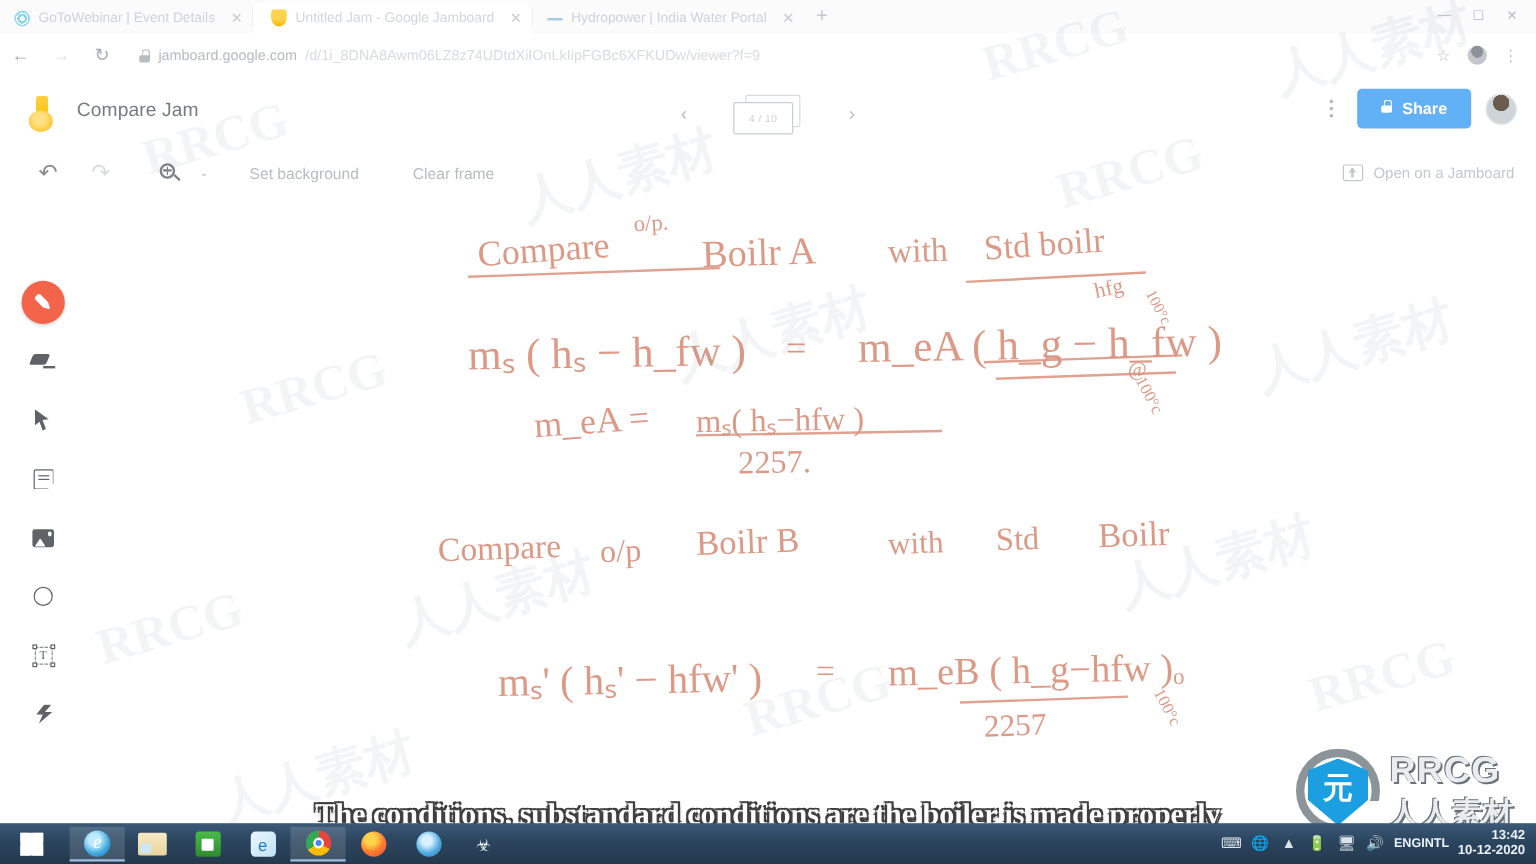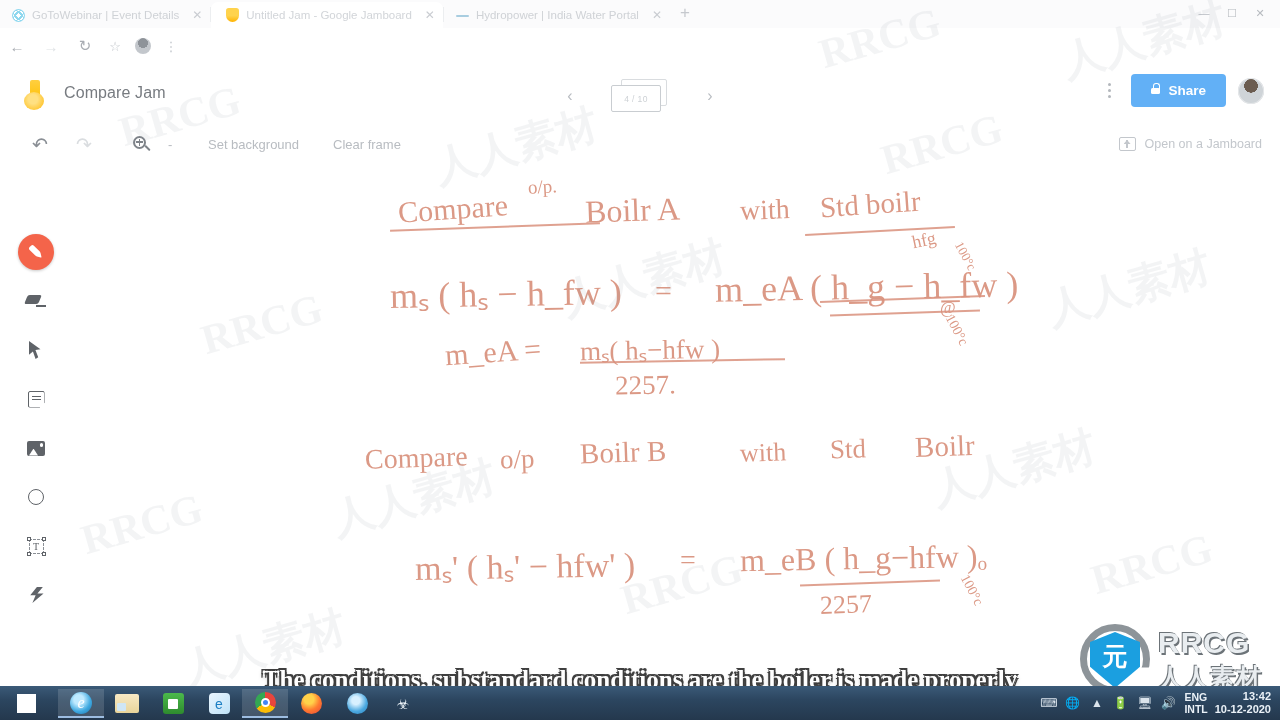--- a/index.html
+++ b/index.html
@@ -217,21 +217,21 @@
   .tb-start .winlogo { width:19px; height:19px;
      background:#fff; display:grid; grid-template-columns:1fr 1fr; grid-template-rows:1fr 1fr; gap:2px; }
   .tb-start .winlogo i { background:#fff; }
   .tb-apps { position:absolute; left:58px; top:3px; display:flex; gap:0; align-items:center; }
   .tb-app { width:46px; height:29px; display:flex; align-items:center; justify-content:center;
      position:relative; }
   .tb-app.open { background:rgba(255,255,255,.14); border-bottom:2px solid rgba(180,215,255,.8); }
   .tb-tray { position:absolute; right:6px; top:0; height:34px; display:flex; align-items:center; gap:7px; }
   .tray-ic { width:17px; height:17px; display:flex; align-items:center; justify-content:center;
      color:#dbe4ec; font-size:12px; }
-  .tray-lang { display:flex; flex-direction:column; align-items:flex-start; line-height:1.18;
+  .tray-lang { display:flex; flex-direction:row; align-items:flex-start; line-height:1.18;
      color:#eaf1f7; font-size:10.5px; font-weight:bold; }
   .tray-clock { display:flex; flex-direction:column; align-items:flex-end; line-height:1.18;
      color:#eaf1f7; font-size:11px; font-weight:bold; padding-right:3px; }
 
   .ie-ic { width:22px; height:22px; border-radius:50%;
      background:radial-gradient(circle at 40% 35%, #bfeaff 0 25%, #3fa9e0 60%, #1a6fa8 100%);
      display:flex; align-items:center; justify-content:center; color:#fff;
      font-family:"Liberation Serif", serif; font-size:16px; font-style:italic; }
   .fe-ic { width:24px; height:19px; background:linear-gradient(180deg,#f7e9c4,#e8d49a); border-radius:2px; position:relative; }
   .fe-ic::before{content:"";position:absolute;left:2px;bottom:2px;width:9px;height:8px;background:#cfe6f5;border-radius:1px;}
@@ -280,20 +280,25 @@
       <span>—</span>
       <span>☐</span>
       <span>✕</span>
     </div>
   </div>
 
   <div class="omnibox-row">
     <div class="nav-btn">←</div>
     <div class="nav-btn disabled">→</div>
     <div class="nav-btn">↻</div>
+    <div class="omnibox">
+      <span class="lock-ic"></span>
+      <span class="url-main">jamboard.google.com</span>
+        <span class="url-dim">/d/1i_8DNA8Awm06LZ8z74UDtdXiIOnLkIipFGBc6XFKUDw/viewer?f=9</span>
+    </div>
     <div class="omni-right">
       <span class="ic">☆</span>
       <span class="ic">
           <span class="avatar-sm"></span>
         </span>
       <span class="ic">⋮</span>
     </div>
   </div>
 
   <div class="jam-app">
@@ -334,21 +339,21 @@
       <div class="tb-item" style="left:133px">
         <span class="zoom-ic">
             <span class="ring"></span>
             <span class="plus-h"></span>
             <span class="plus-v"></span>
             <span class="handle"></span>
           </span>
       </div>
       <div class="tb-item" style="left:168px">-</div>
       <div class="tb-item" style="left:208px">Set background</div>
-      <div class="tb-item" style="left:333px">Clear frame</div>
+      <div class="tb-item" style="left:344px">Clear frame</div>
       <div class="open-jb">
         <span class="cast-ic"></span>
         <span>Open on a Jamboard</span>
       </div>
     </div>
 
     <div class="rail">
       <div class="rail-btn active">
         <span class="ic-pen">
             <span class="body"></span>

